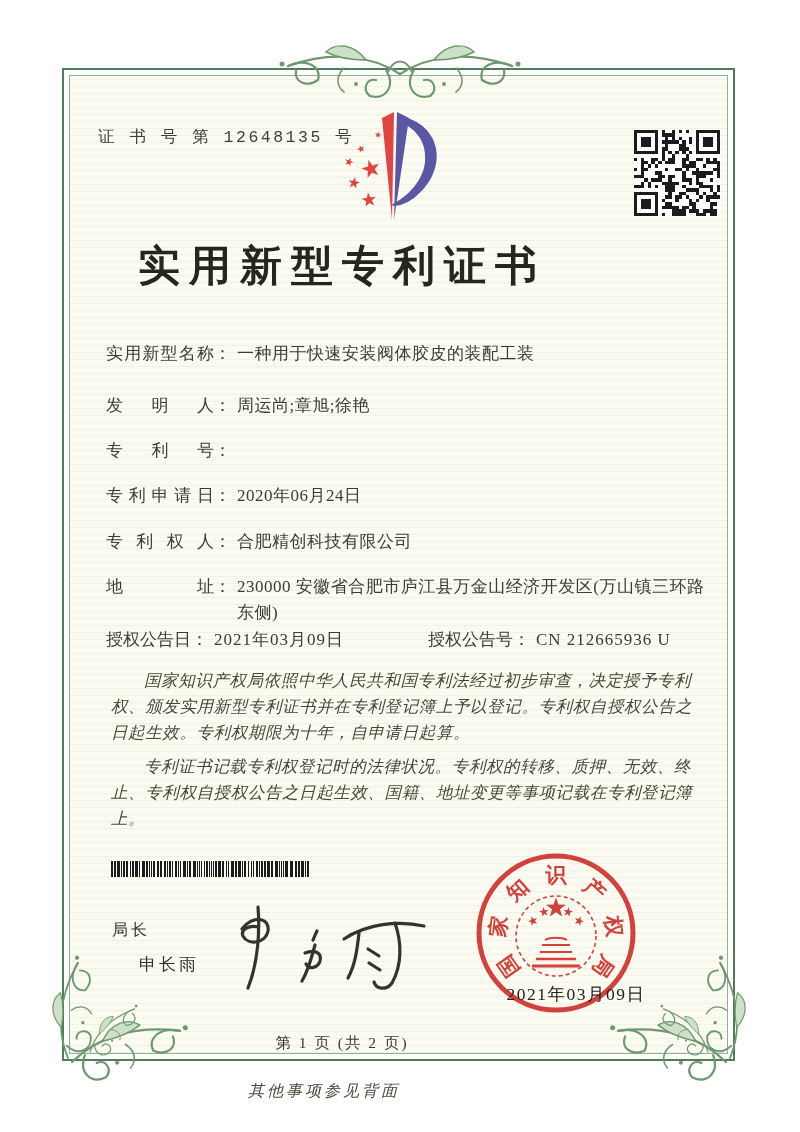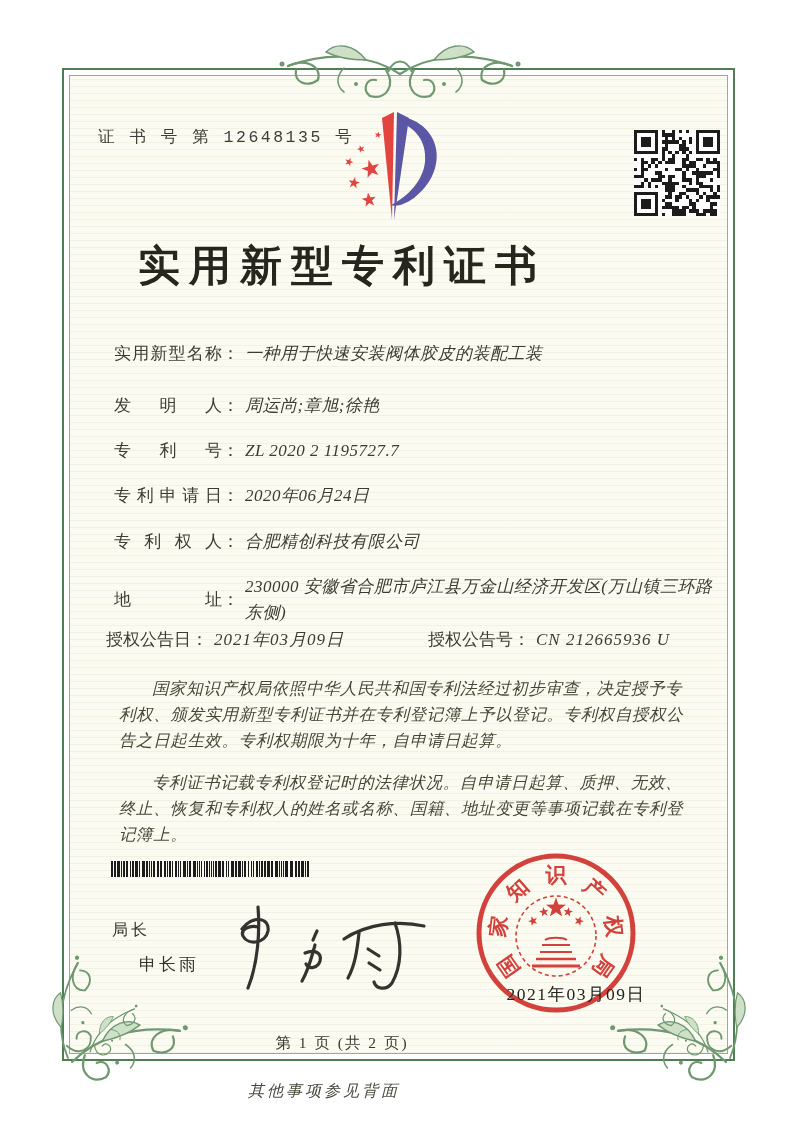--- a/index.html
+++ b/index.html
@@ -17,30 +17,30 @@
 
   .ornaments{position:absolute;left:0;top:0;z-index:3;pointer-events:none;}
 
   .cert-no{position:absolute;left:98px;top:126px;font-size:16.5px;letter-spacing:2.5px;color:#3f3f38;z-index:4;font-family:Liberation Mono, monospace;}
   .logo{position:absolute;left:336px;top:108px;z-index:4;}
   .qr{position:absolute;left:634px;top:130px;z-index:4;background:#fff;}
   .title{position:absolute;left:0;top:238px;width:684px;text-align:center;
     font-size:42px;font-weight:bold;letter-spacing:9px;color:#26261f;z-index:4;}
 
   .fields{position:absolute;left:106px;top:0;width:632px;z-index:4;color:#3c3c33;font-size:17px;}
-  .frow{position:absolute;left:8px;display:flex;align-items:center;width:632px;line-height:26px;}
+  .frow{position:absolute;left:0;display:flex;align-items:flex-start;width:632px;line-height:26px;}
   .flabel{display:inline-block;width:108px;text-align:justify;text-align-last:justify;flex:none;}
   .fcolon{flex:none;margin-right:6px;}
-  .fvalue{flex:1;letter-spacing:.5px;font-style:italic;}
+  .fvalue{flex:1;letter-spacing:.5px;}
   .gpair{display:flex;position:absolute;line-height:26px;}
   .gpair .fvalue{letter-spacing:1px;}
 
   .paras{position:absolute;left:103px;top:660px;width:601px;z-index:4;color:#474738;
     font-size:16.5px;line-height:26px;font-style:italic;letter-spacing:.6px;}
-  .paras p{margin:16px;text-indent:2em;}
+  .paras p{margin:8px;text-indent:2em;}
 
   .barcode{position:absolute;left:111px;top:861px;z-index:4;}
 
   .official-title{position:absolute;left:112px;top:920px;font-size:16px;letter-spacing:3px;color:#33332c;z-index:4;}
   .official-name{position:absolute;left:112px;top:953px;font-size:17px;letter-spacing:3px;color:#33332c;z-index:4;margin-left:27px;}
   .signature{position:absolute;left:218px;top:893px;z-index:4;}
 
   .seal{position:absolute;left:470px;top:848px;z-index:5;}
   .seal-date{position:absolute;left:486px;top:982px;width:180px;text-align:center;
     font-size:17.5px;letter-spacing:1.5px;color:#222220;z-index:6;}
@@ -332,21 +332,20 @@
       <span class="fvalue">一种用于快速安装阀体胶皮的装配工装</span>
     </div>
     <div class="frow" style="top:393px">
       <span class="flabel">发明人</span>
         <span class="fcolon">：</span>
       <span class="fvalue">周运尚;章旭;徐艳</span>
     </div>
     <div class="frow" style="top:438px">
       <span class="flabel">专利号</span>
         <span class="fcolon">：</span>
-      <span class="fvalue">ZL 2020 2 1195727.7</span>
     </div>
     <div class="frow" style="top:483px">
       <span class="flabel">专利申请日</span>
         <span class="fcolon">：</span>
       <span class="fvalue">2020年06月24日</span>
     </div>
     <div class="frow" style="top:529px">
       <span class="flabel">专利权人</span>
         <span class="fcolon">：</span>
       <span class="fvalue">合肥精创科技有限公司</span>
@@ -363,21 +362,21 @@
     </div>
     <div class="gpair" style="top:627px;left:322px">
       <span>授权公告号</span>
         <span class="fcolon">：</span>
       <span class="fvalue">CN 212665936 U</span>
     </div>
   </div>
 
   <div class="paras">
     <p>国家知识产权局依照中华人民共和国专利法经过初步审查，决定授予专利权、颁发实用新型专利证书并在专利登记簿上予以登记。专利权自授权公告之日起生效。专利权期限为十年，自申请日起算。</p>
-    <p>专利证书记载专利权登记时的法律状况。自申请日起算、质押、无效、终止、恢复和专利权人的姓名或名称、国籍、地址变更等事项记载在专利登记簿上。</p>
+    <p>专利证书记载专利权登记时的法律状况。专利权的转移、质押、无效、终止、专利权自授权公告之日起生效、国籍、地址变更等事项记载在专利登记簿上。</p>
   </div>
 
   <svg class="barcode" id="barcode" width="201" height="16" viewBox="0 0 201 16" shape-rendering="crispEdges">
       <rect x="0" y="0" width="2" height="16" fill="#1c1c1c"></rect>
       <rect x="3" y="0" width="2" height="16" fill="#1c1c1c"></rect>
       <rect x="6" y="0" width="3" height="16" fill="#1c1c1c"></rect>
       <rect x="10" y="0" width="1" height="16" fill="#1c1c1c"></rect>
       <rect x="12" y="0" width="2" height="16" fill="#1c1c1c"></rect>
       <rect x="15" y="0" width="2" height="16" fill="#1c1c1c"></rect>
       <rect x="19" y="0" width="1" height="16" fill="#1c1c1c"></rect>

